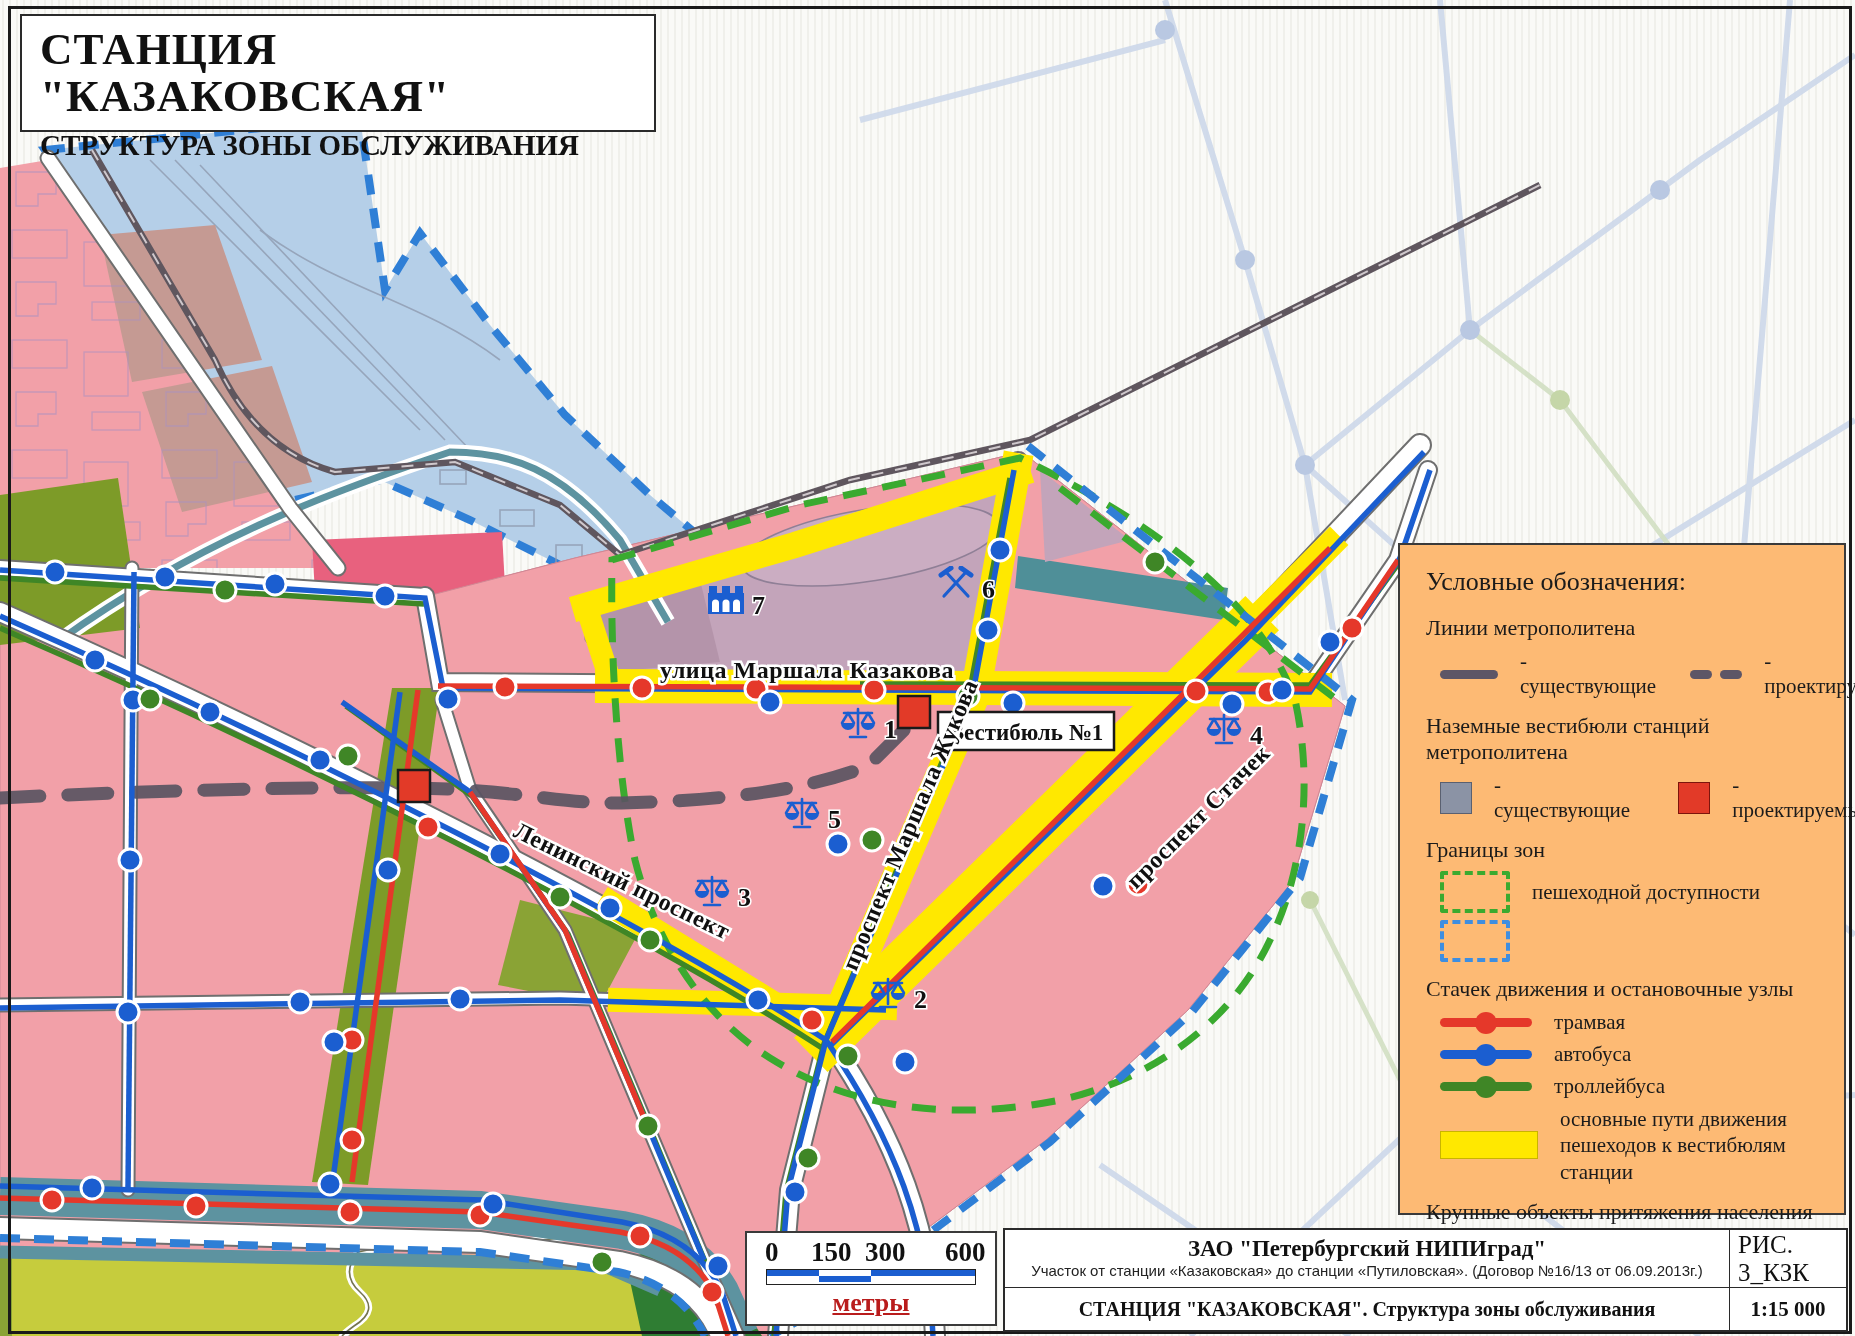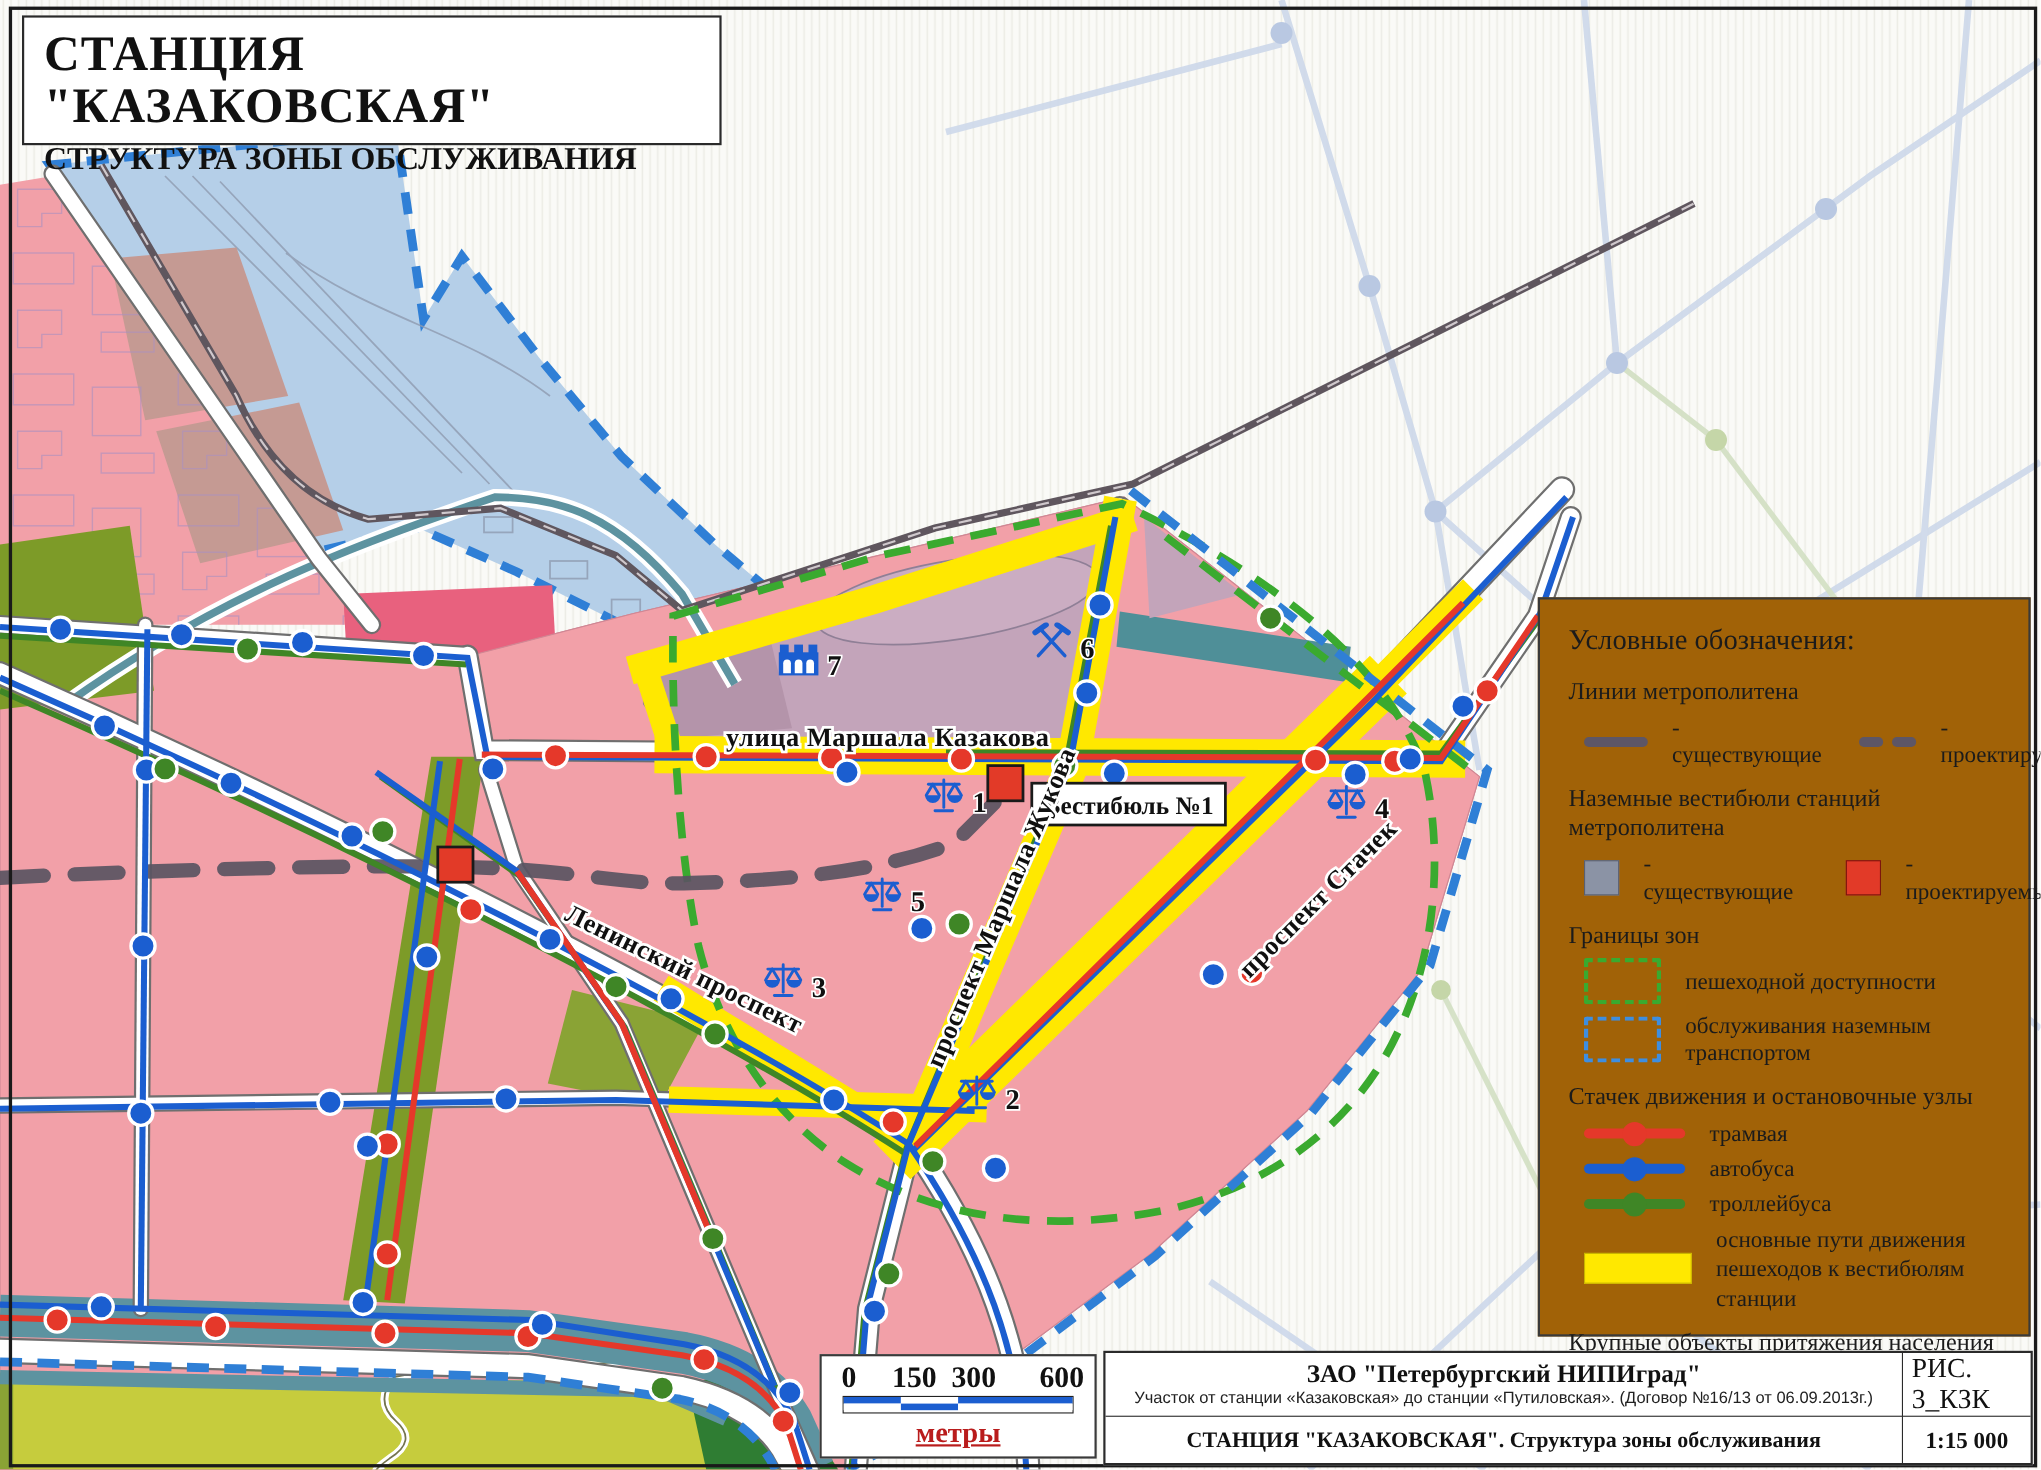--- a/index.html
+++ b/index.html
@@ -8,21 +8,21 @@
   .sheet{position:absolute;inset:0;}
   #map{position:absolute;left:0;top:0;}
   .frame{position:absolute;left:8px;top:6px;width:1838px;height:1322px;
          border:3px solid #1a1a1a;pointer-events:none;}
   
   .title-box{position:absolute;left:20px;top:14px;width:636px;height:118px;
     background:#fff;border:2px solid #2a2a2a;padding:10px 18px 6px 18px;box-sizing:border-box;}
   .title-box .l1{font-size:45px;font-weight:bold;letter-spacing:1px;color:#111;line-height:1.05;}
   .title-box .l2{font-size:29px;font-weight:bold;color:#111;margin-top:8px;}
   
-  .legend{position:absolute;left:1398px;top:543px;width:448px;height:672px;background:#a16207;
+  .legend{position:absolute;left:1398px;top:543px;width:448px;height:672px;background:#fdba74;
     border:2px solid #3a3a3a;box-sizing:border-box;padding:22px 20px 10px 26px;
     font-size:21px;color:#1b1b1b;}
   .legend .hd{font-size:26px;margin-bottom:18px;}
   .legend .sec{font-size:22px;margin:14px 0 8px 0;}
   .lrow{display:flex;align-items:center;gap:10px;margin:7px 0;}
   .sw-line{width:58px;height:9px;background:#5d5666;border-radius:5px;flex:0 0 auto;}
   .sw-dash{display:flex;gap:8px;flex:0 0 auto;}
   .sw-dash i{width:22px;height:9px;background:#5d5666;border-radius:5px;display:block;}
   .sw-sq{width:30px;height:30px;flex:0 0 auto;}
   .sw-sq.gray{background:#8b93a5;border:1px solid #5a6070;}
@@ -424,21 +424,20 @@
     <span>- проектируемые</span>
   </div>
 
   <div class="sec">Границы зон</div>
   <div class="lrow indent">
     <span class="sw-zone"></span>
     <span>пешеходной доступности</span>
   </div>
   <div class="lrow indent">
     <span class="sw-zone blue"></span>
-    <span>обслуживания наземным транспортом</span>
   </div>
 
   <div class="sec">Стачек движения и остановочные узлы</div>
   <div class="lrow indent">
     <span class="sw-transit" style="background:#e5382a">
           <b style="background:#e5382a"></b>
         </span>
     <span>трамвая</span>
   </div>
   <div class="lrow indent">

